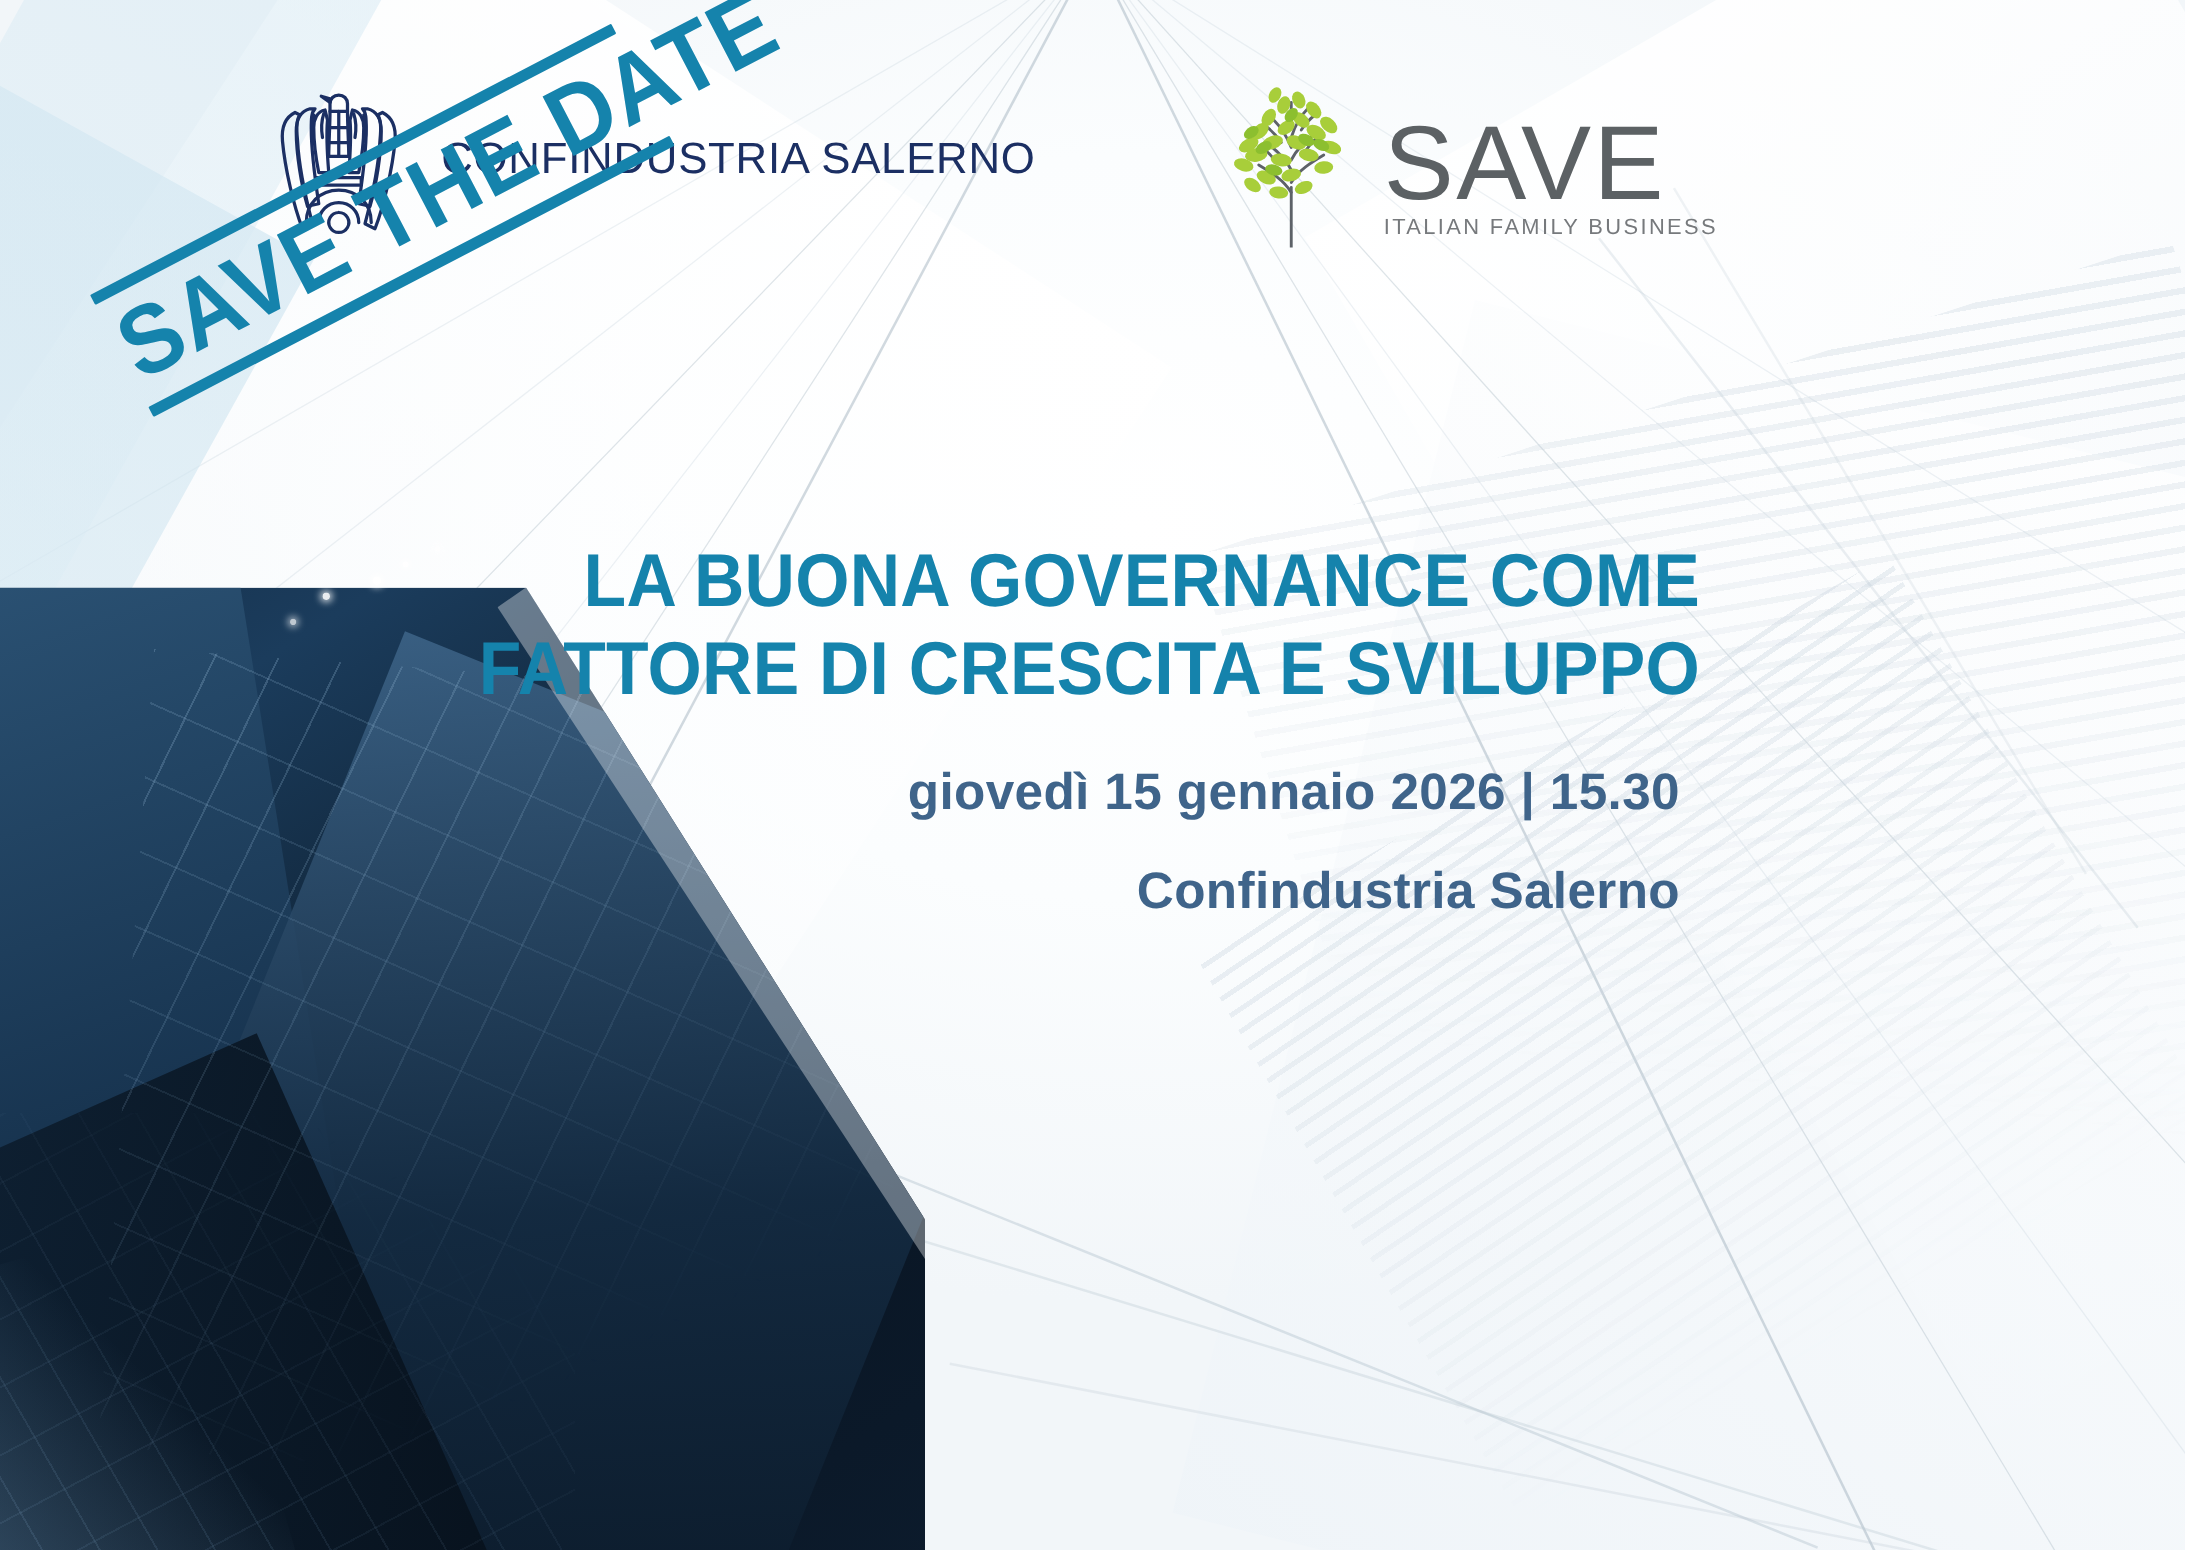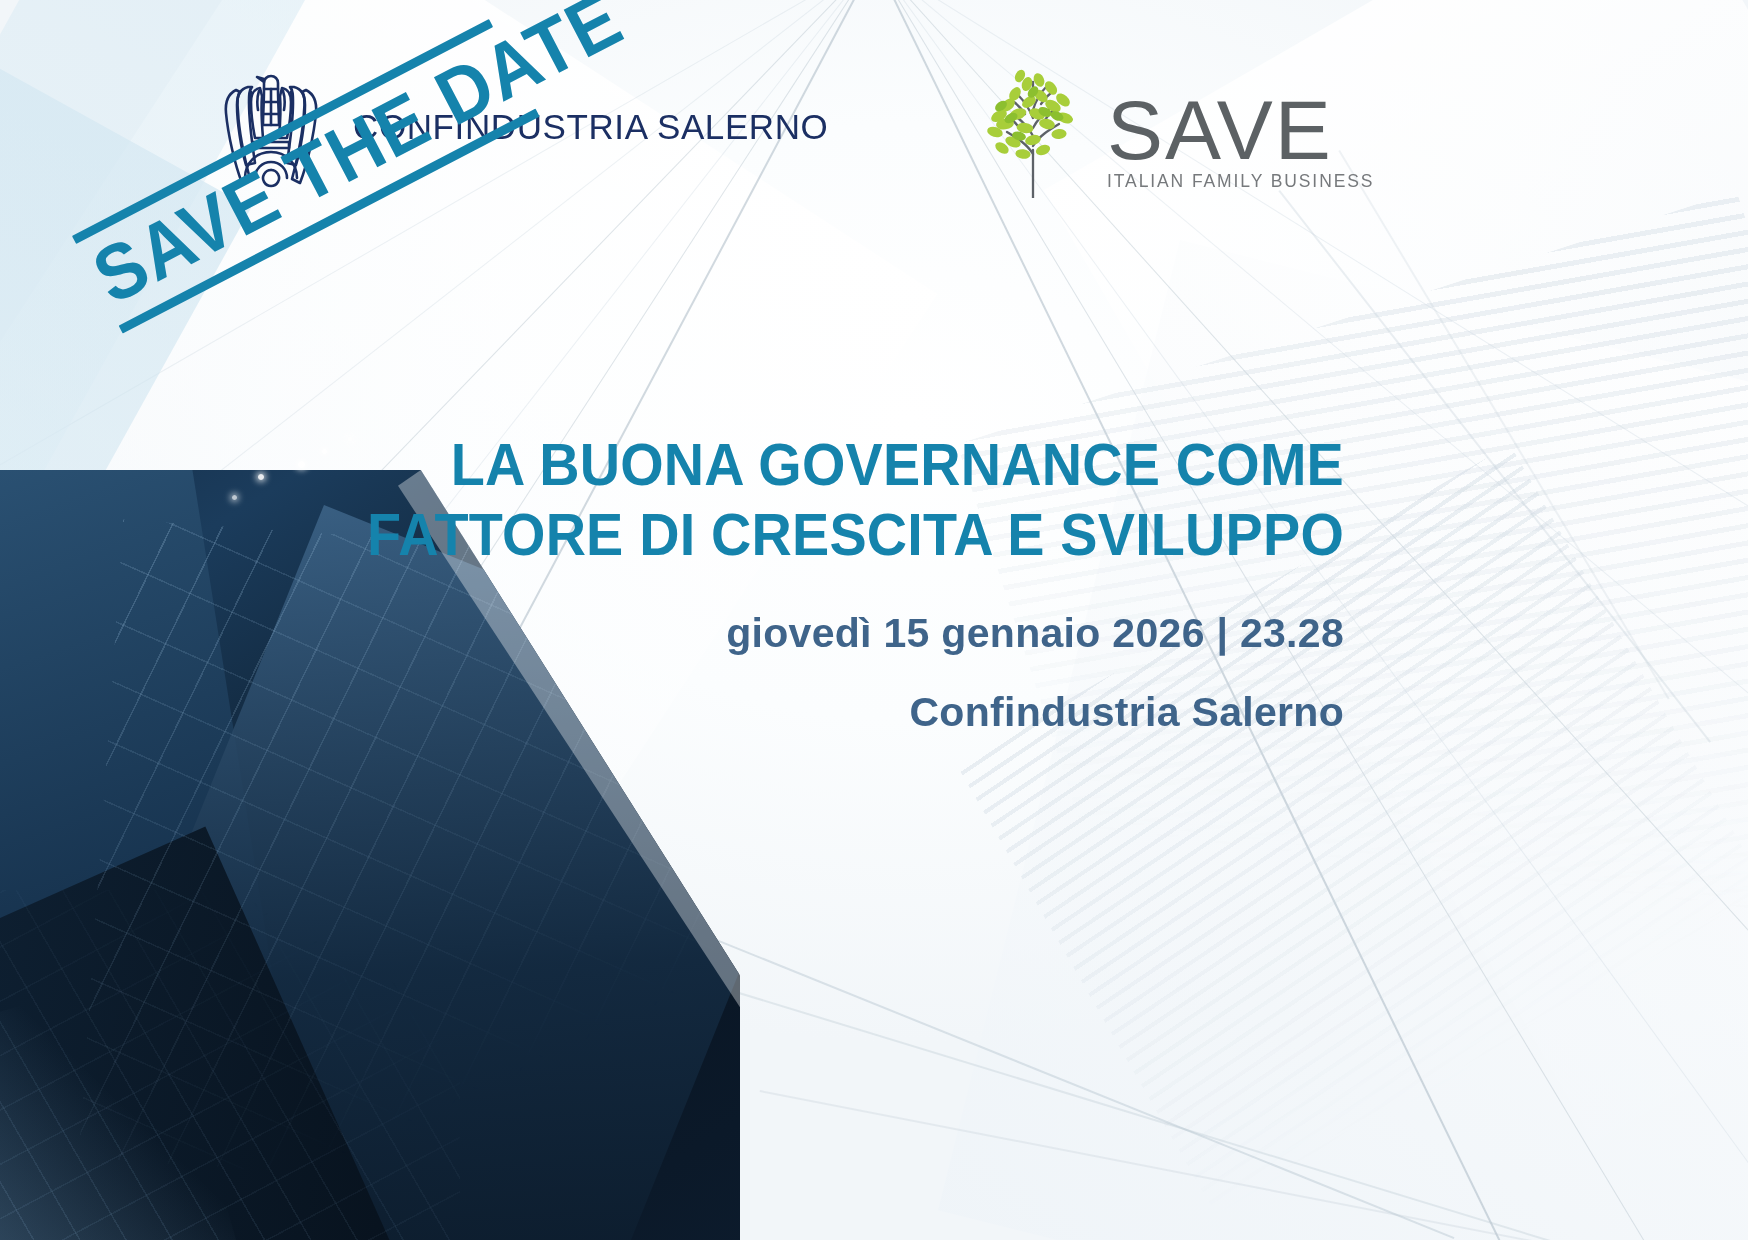--- a/index.html
+++ b/index.html
@@ -166,21 +166,21 @@
   .stamp .word{
     font-family:"Liberation Sans", sans-serif;
     font-weight:700;font-size:78px;line-height:1.05;
     color:#1583ac;letter-spacing:1.5px;
     padding:4px 0 2px 4px;white-space:nowrap;
     transform:scaleX(.92);transform-origin:left center;
   }
 
   
   .headline{
-    position:absolute;right:404px;top:430px;width:1060px;text-align:right;
+    position:absolute;right:388px;top:430px;width:1060px;text-align:right;
   }
   .headline .line{
     font-family:"Liberation Sans", sans-serif;
     font-weight:700;font-size:60px;line-height:1.17;
     color:#1583ac;letter-spacing:.2px;white-space:nowrap;
     transform:scaleX(.93);transform-origin:right center;
   }
 
   .meta{
     position:absolute;right:404px;top:612px;width:1060px;text-align:right;
@@ -349,17 +349,17 @@
     <div class="word">SAVE THE DATE</div>
     <div class="rule bottom"></div>
   </div>
 
   <div class="headline">
     <div class="line">LA BUONA GOVERNANCE COME</div>
     <div class="line">FATTORE DI CRESCITA E SVILUPPO</div>
   </div>
 
   <div class="meta">
-    <div class="when">giovedì 15 gennaio 2026 | 23.28</div>
+    <div class="when">giovedì 15 gennaio 2026 | 15.30</div>
     <div class="where">Confindustria Salerno</div>
   </div>
 
 </div>
 
 </body></html>

